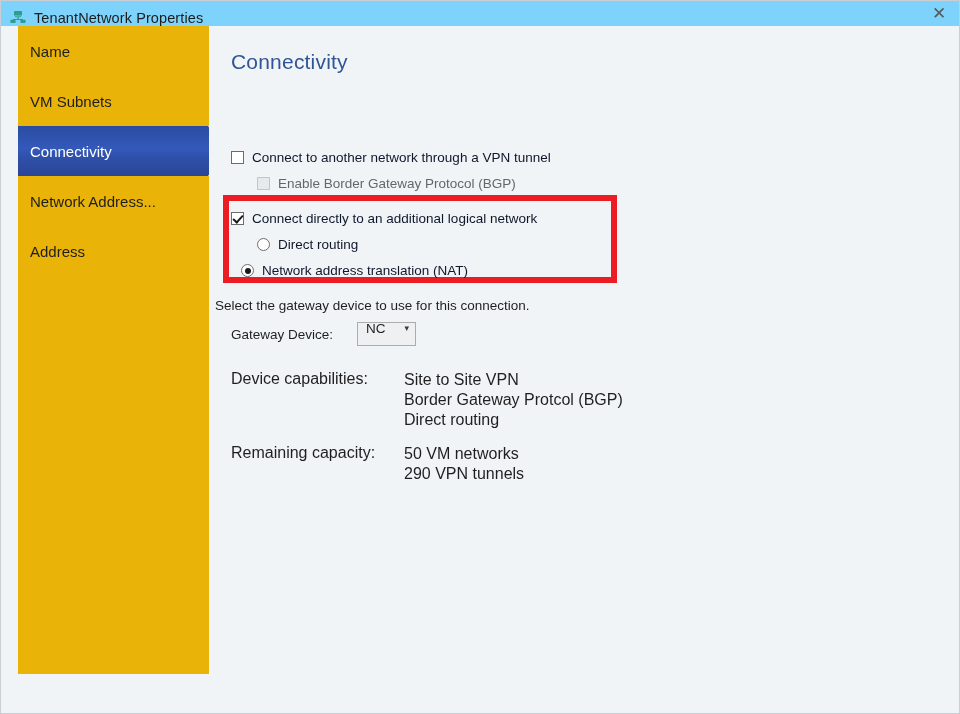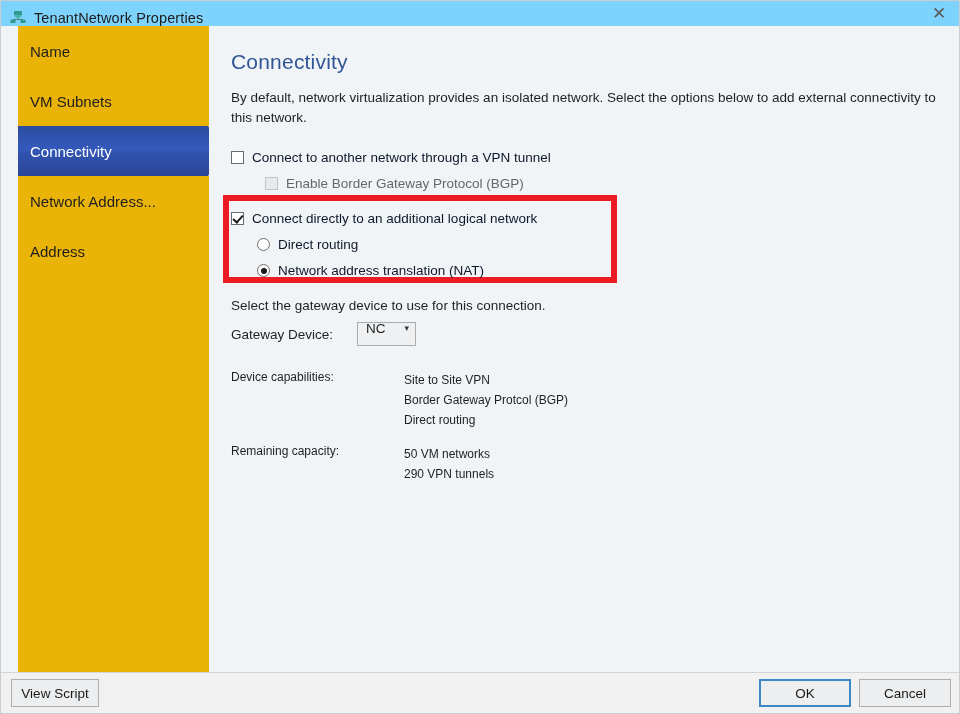--- a/index.html
+++ b/index.html
@@ -240,21 +240,21 @@
     font-size: 9px;
     color: #3a3a3a;
     line-height: 1;
   }
 
   
   .info {
     position: absolute;
     left: 22px;
     top: 344px;
-    font-size: 12px;
+    font-size: 16px;
     color: #1f1f1f;
   }
   .info-row { display: flex; margin-bottom: 14px; }
   .info-key { width: 173px; flex: 0 0 auto; }
   .info-vals div { line-height: 20px; white-space: nowrap; }
 
   
   .footer {
     position: absolute;
     left: 0; bottom: 0;
@@ -318,50 +318,49 @@
         <span class="nav-label">Network Address...</span>
       </div>
       <div class="nav-item">
         <span class="nav-label">Address</span>
       </div>
     </div>
 
     <div class="main">
 
       <div class="page-title">Connectivity</div>
-      <div class="intro">By default, network virtualization provides an isolated network. Select the options below to add external connectivity to this network.</div>
 
       <div class="opt-row clickable" style="left:22px; top:124px;">
         <span class="cb"></span>
         <span>Connect to another network through a VPN tunnel</span>
       </div>
 
-      <div class="opt-row disabled" style="left:56px; top:150px;">
+      <div class="opt-row disabled" style="left:48px; top:150px;">
         <span class="cb disabled"></span>
         <span>Enable Border Gateway Protocol (BGP)</span>
       </div>
 
       <div class="highlight-box"></div>
 
       <div class="opt-row clickable" style="left:22px; top:185px;">
         <span class="cb checked"></span>
         <span>Connect directly to an additional logical network</span>
       </div>
 
       <div class="opt-row clickable" style="left:48px; top:211px;">
         <span class="rb"></span>
         <span>Direct routing</span>
       </div>
 
-      <div class="opt-row clickable" style="left:48px; top:237px;">
+      <div class="opt-row clickable" style="left:32px; top:237px;">
         <span class="rb checked"></span>
         <span>Network address translation (NAT)</span>
       </div>
 
-      <div class="section-text" style="left:22px; top:272px;text-align:center;">Select the gateway device to use for this connection.</div>
+      <div class="section-text" style="left:6px; top:272px;text-align:center;">Select the gateway device to use for this connection.</div>
 
       <div class="gw-row">
         <span class="gw-label">Gateway Device:</span>
         <div class="dropdown">
           <span>NC</span>
           <span class="dd-caret">▾</span>
         </div>
       </div>
 
       <div class="info">
@@ -378,19 +377,14 @@
           <div class="info-vals">
             <div>50 VM networks</div>
             <div>290 VPN tunnels</div>
           </div>
         </div>
       </div>
 
     </div>
   </div>
 
-  <div class="footer">
-    <div class="btn btn-view">View Script</div>
-    <div class="btn btn-ok">OK</div>
-    <div class="btn btn-cancel">Cancel</div>
-  </div>
 
 </div>
 
 </body></html>

